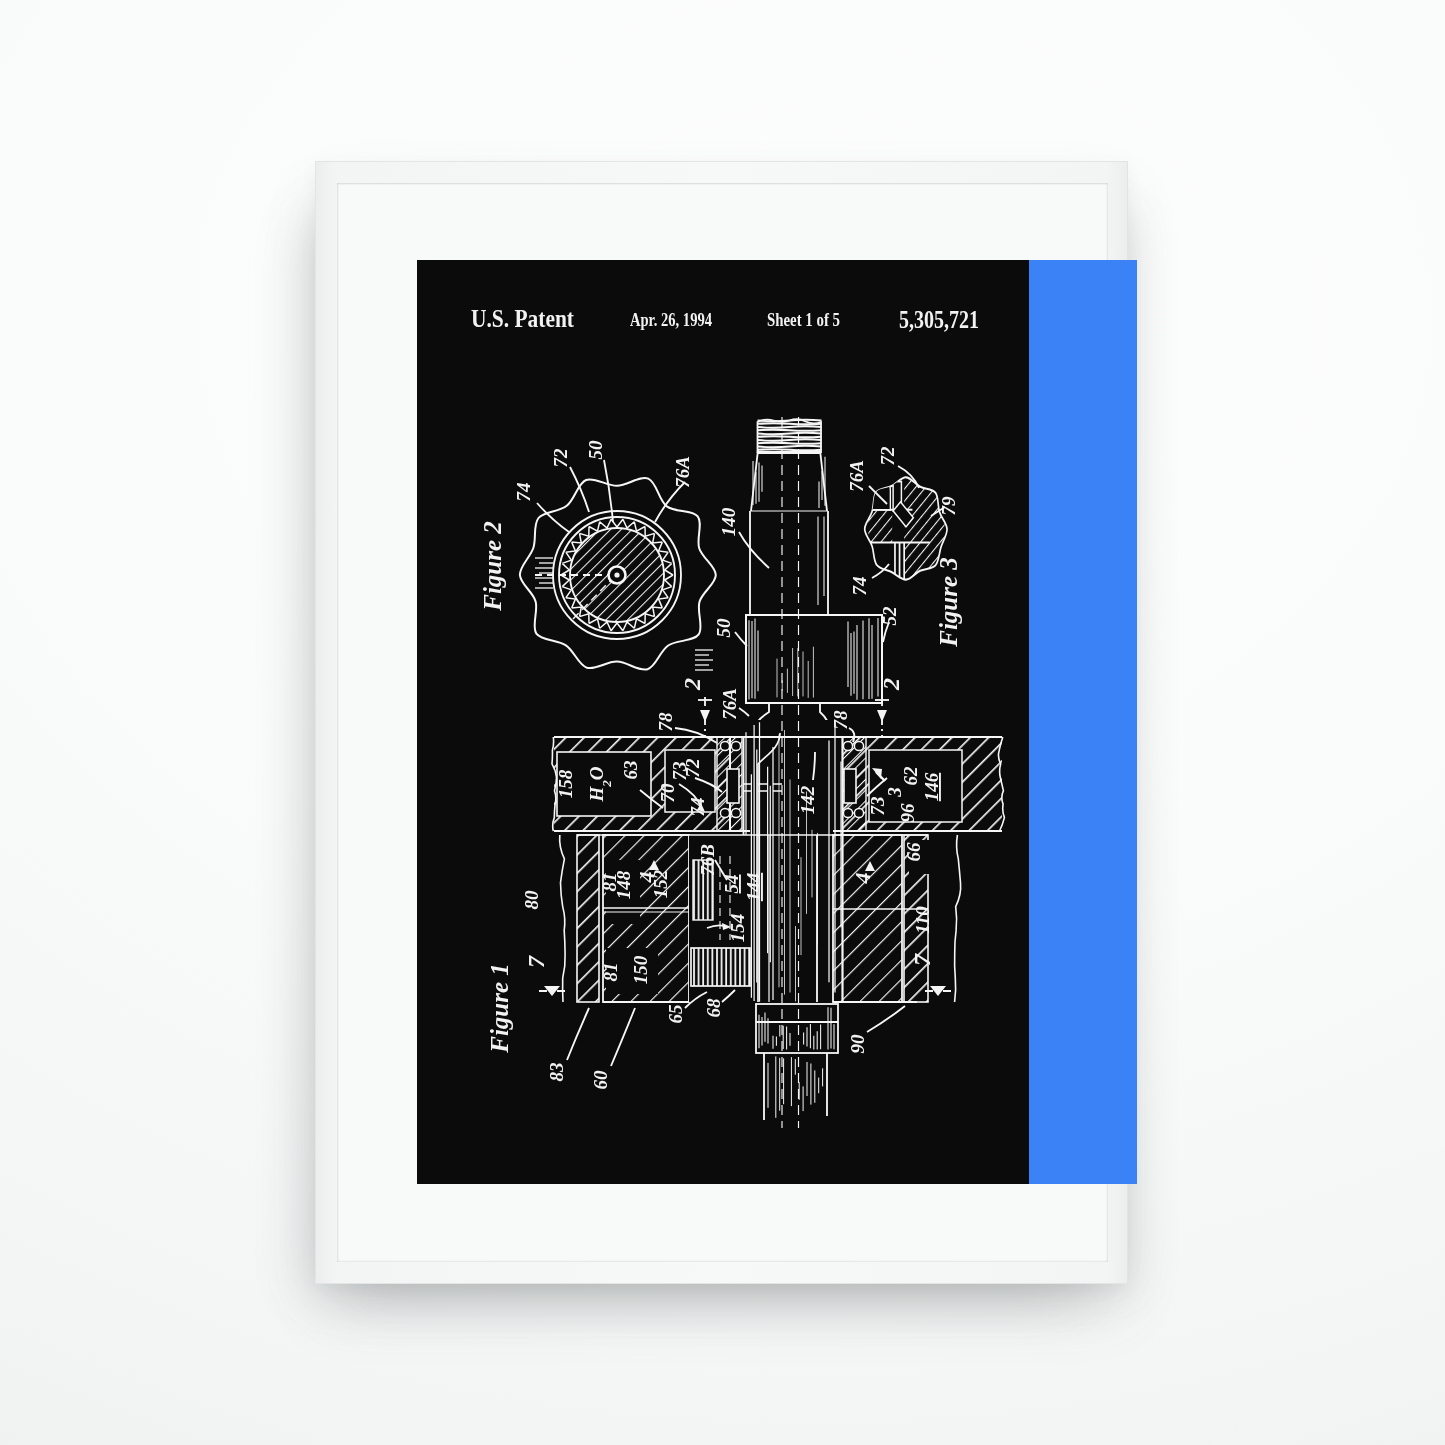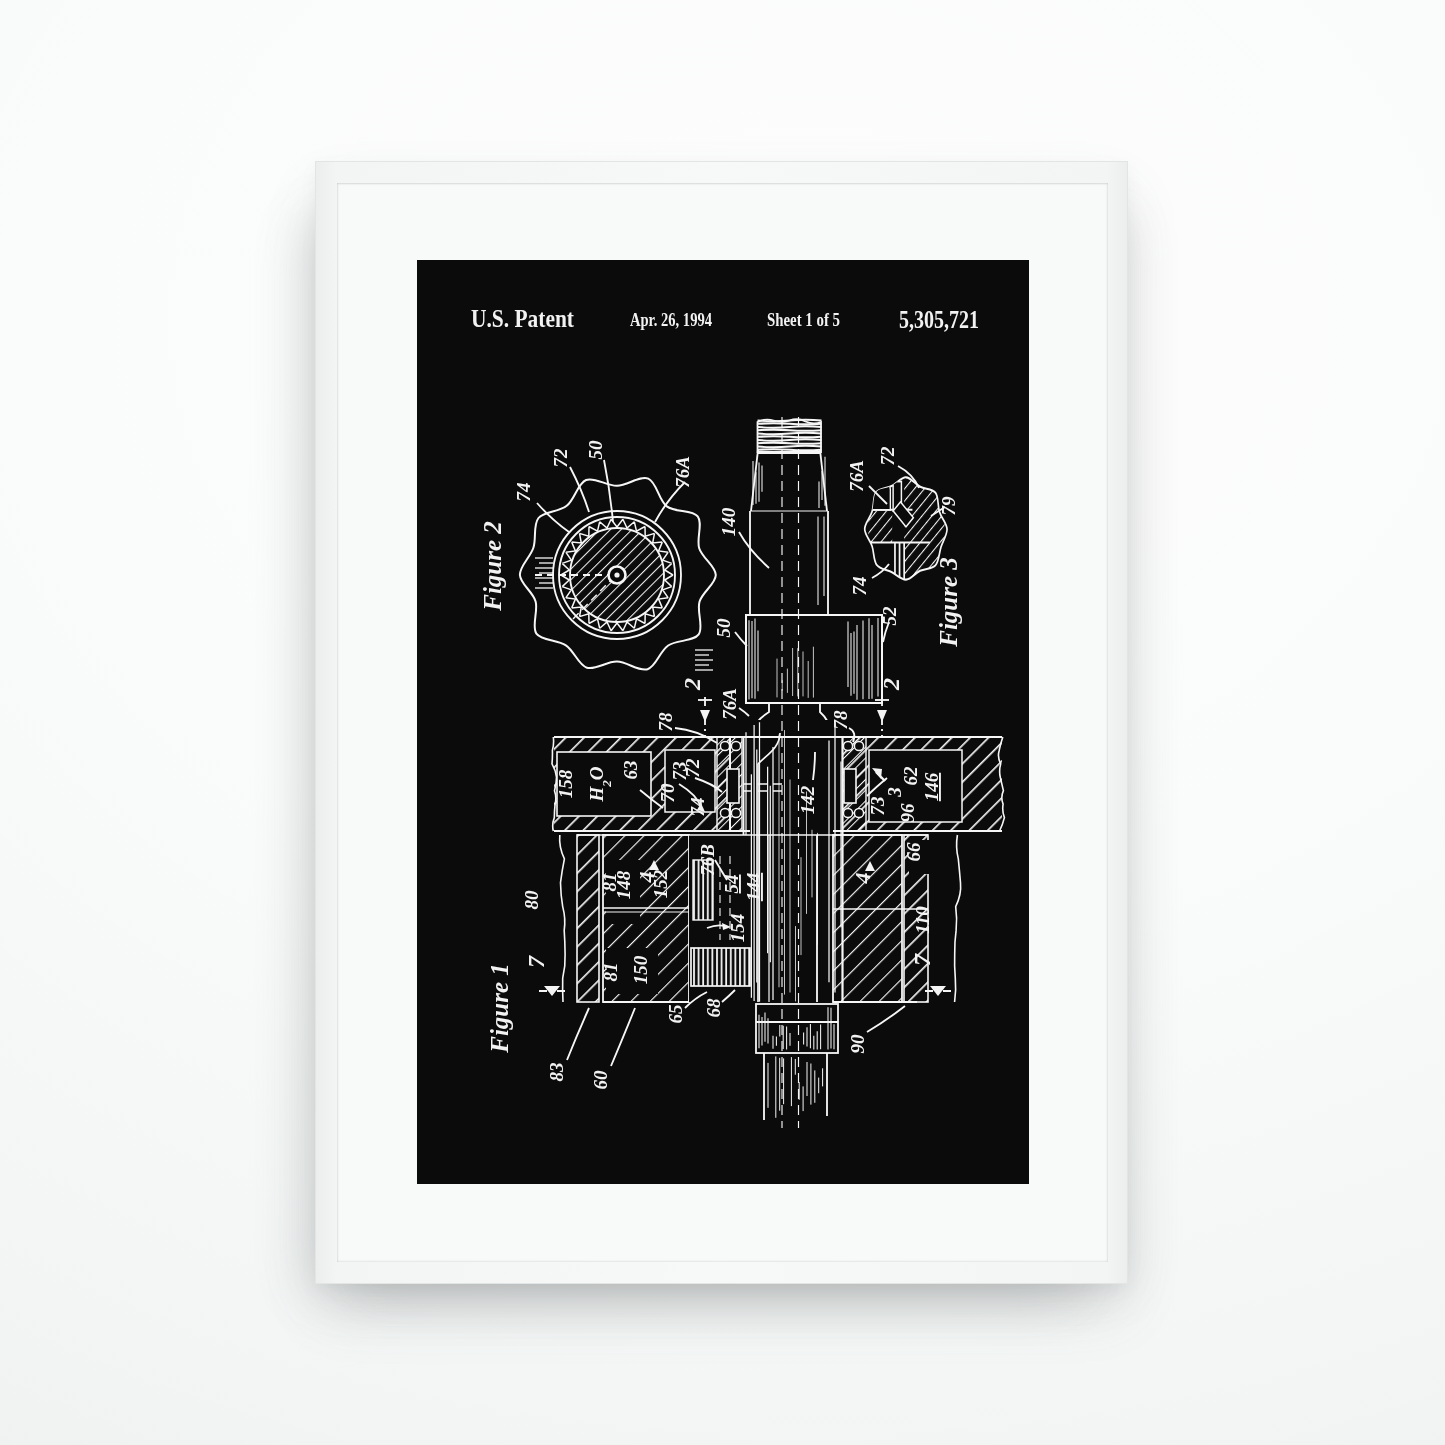--- a/index.html
+++ b/index.html
@@ -3,21 +3,21 @@
 *{margin:0;padding:0;box-sizing:border-box}
 body{width:1445px;height:1445px;position:relative;background:#fcfdfd;font-family:"Liberation Sans",sans-serif;overflow:hidden}
 .bg{position:absolute;inset:0;background:
  radial-gradient(1750px 1350px at 56% 22%, #fdfdfd 0%, #fafbfb 45%, #f3f5f5 85%, #eff1f1 100%)}
 .frame{position:absolute;left:315px;top:161px;width:813px;height:1123px;
  background:linear-gradient(90deg,#eceeee 0%,#f3f4f4 2.5%,#f7f8f8 50%,#f3f4f4 97.5%,#eceeee 100%);
  border:1px solid #e3e5e5;
  box-shadow:0 30px 55px -10px rgba(95,100,100,.22), -32px 34px 52px -26px rgba(95,100,100,.20), 26px 30px 45px -24px rgba(95,100,100,.12), 0 6px 14px rgba(120,124,124,.07)}
 .lip{position:absolute;left:337px;top:183px;width:771px;height:1079px;background:#f8f9f9;
  box-shadow:inset 0 1px 2px rgba(110,110,110,.18), inset 1px 0 2px rgba(110,110,110,.10), inset -1px 0 2px rgba(110,110,110,.08), inset 0 -1px 2px rgba(110,110,110,.08)}
-.art{position:absolute;left:417px;top:260px;width:612px;height:924px;background:#3b82f6}
+.art{position:absolute;left:417px;top:260px;width:720px;height:924px;background:#3b82f6}
 .art svg{filter:blur(0.38px)}
 svg text{letter-spacing:0}
 </style></head><body>
 <div class="bg"></div>
 <div class="frame"></div>
 <div class="lip"></div>
 <div class="art"><svg width="612" height="924" viewBox="0 0 612 924" xmlns="http://www.w3.org/2000/svg">
 <defs>
 <pattern id="hk" width="7.6" height="7.6" patternUnits="userSpaceOnUse" patternTransform="rotate(45)">
   <line x1="0" y1="0" x2="0" y2="7.6" stroke="#f6f6f6" stroke-width="2.1"></line>

